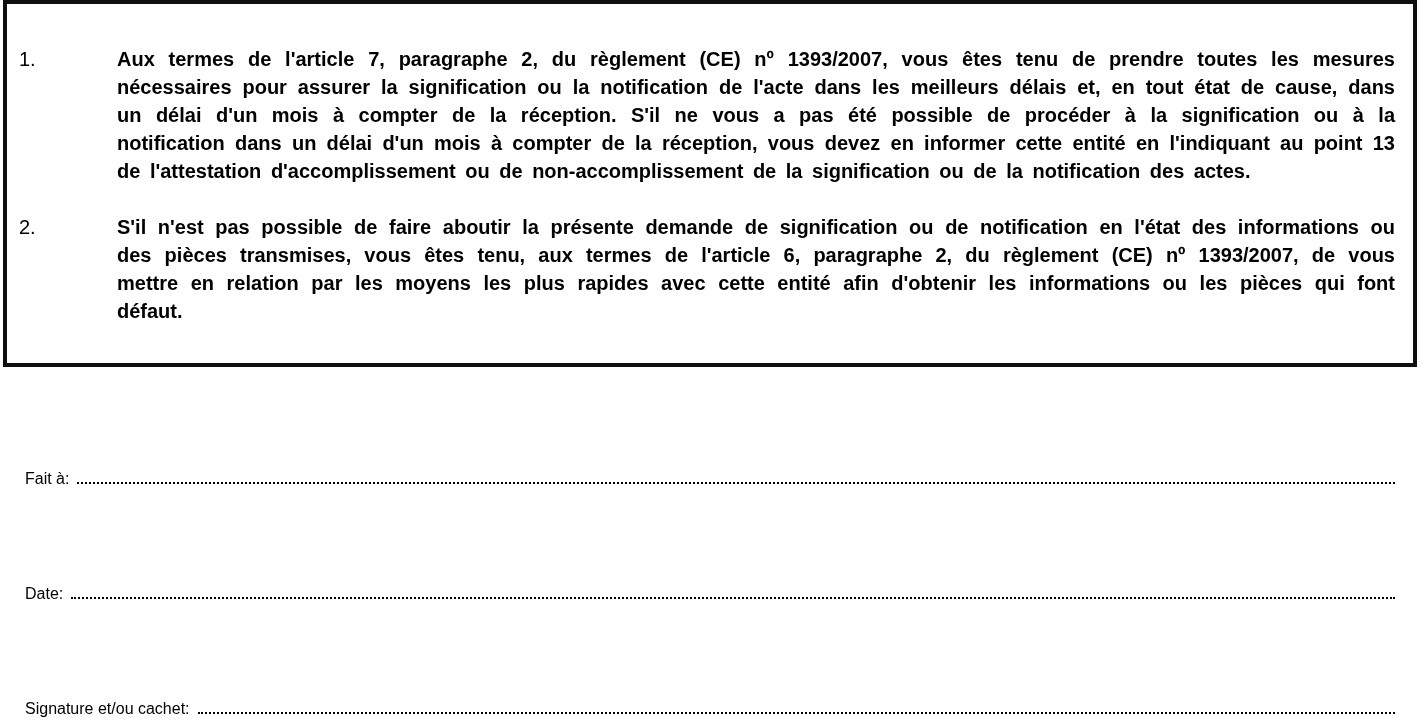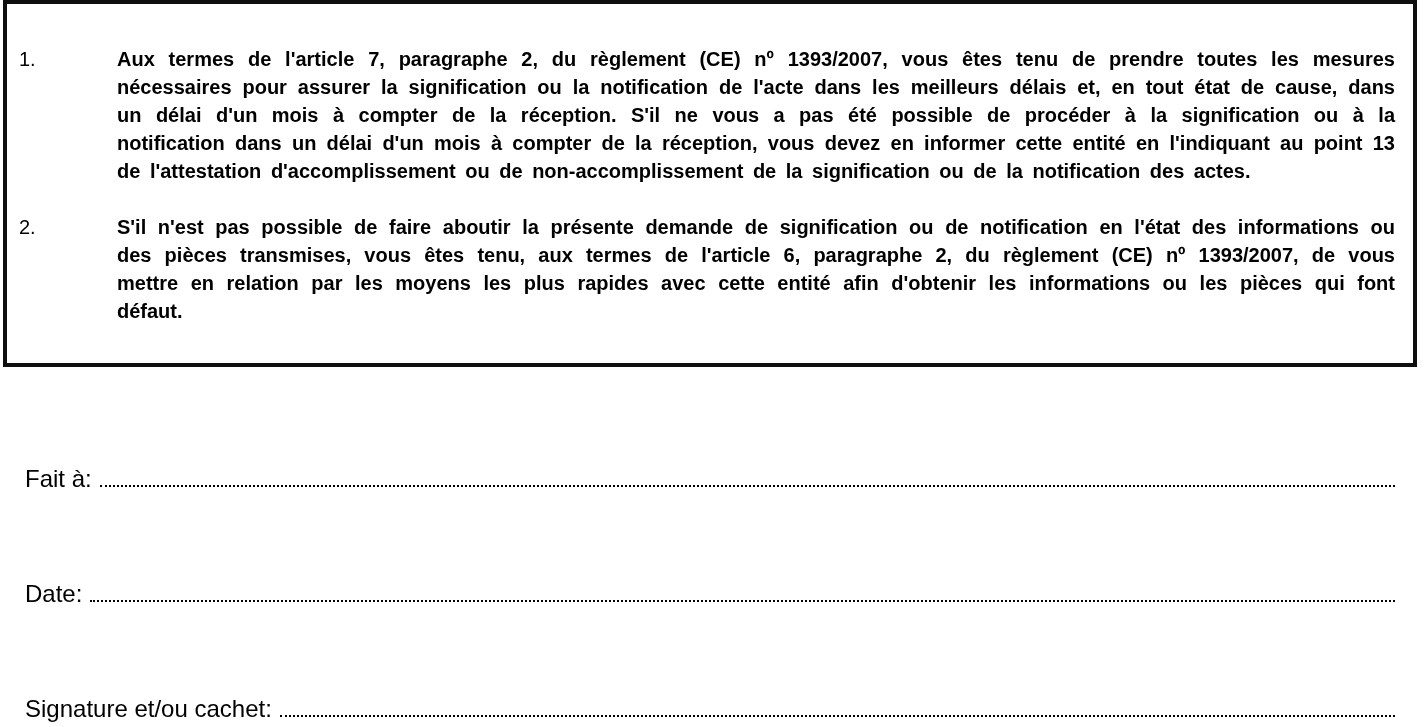--- a/index.html
+++ b/index.html
@@ -43,21 +43,21 @@
     text-align: justify;
     word-spacing: 4px;
     font-weight: bold;
   }
   .field-row {
     position: absolute;
     left: 25px;
     right: 29px;
     display: flex;
     align-items: baseline;
-    font-size: 24px;
+    font-size: 16px;
     line-height: 24px;
     white-space: nowrap;
   }
   .field-row.fait  { top: 467px; }
   .field-row.date  { top: 582px; }
   .field-row.sig   { top: 697px; }
   .field-label {
     flex: 0 0 auto;
   }
   .dots {

